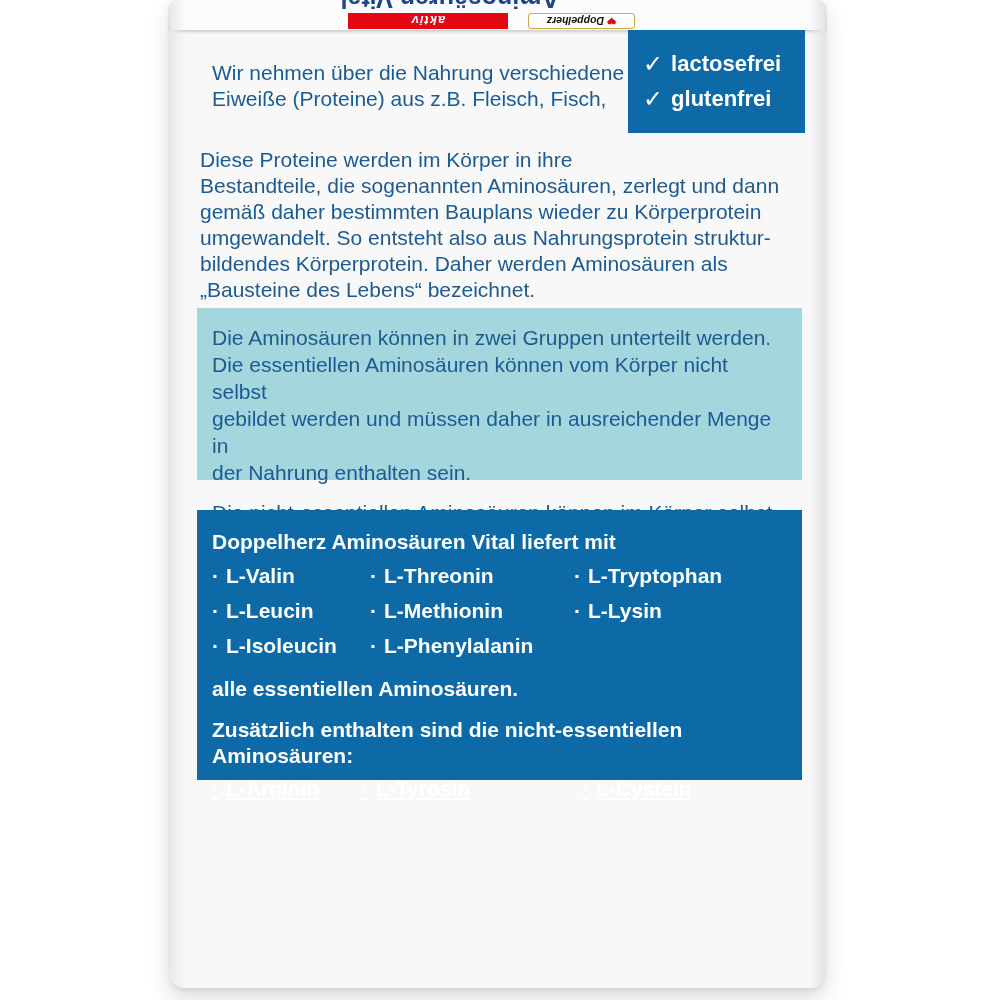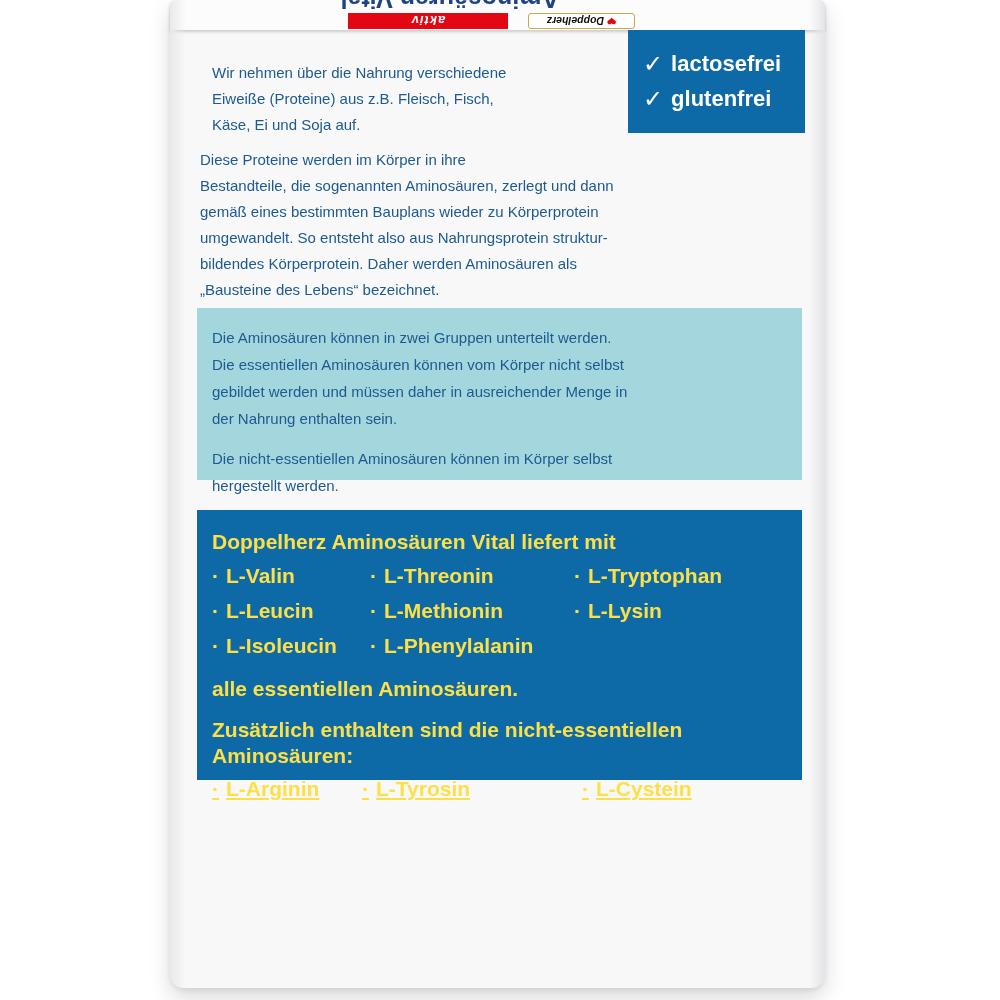--- a/index.html
+++ b/index.html
@@ -40,21 +40,21 @@
     position:absolute;left:317px;top:1px;width:160px;height:16px;
     background:var(--red,#e30613);color:#fff;
     display:flex;align-items:center;justify-content:center;
     font-size:13px;font-weight:bold;font-style:italic;letter-spacing:1px;
   }
   .flap-title{
     position:absolute;left:225px;top:17px;width:300px;text-align:center;
     font-size:25px;font-weight:bold;color:#1f4486;letter-spacing:0;white-space:nowrap;
   }
   
-  .p{color:var(--navy,#1d5a8f);font-size:15px;line-height:26px;}
+  .p{color:var(--navy,#1d5a8f);font-size:21px;line-height:26px;}
   .p1{position:absolute;left:42px;top:60px;width:430px;}
   .p2{position:absolute;left:30px;top:147px;width:600px;}
   
   .freebadge{
     position:absolute;left:458px;top:30px;width:177px;height:103px;
     background:var(--dark-blue,#0e6aa6);
     display:flex;flex-direction:column;justify-content:center;gap:7px;
     padding-left:15px;box-sizing:border-box;
   }
   .free-row{color:#fff;font-size:22px;font-weight:bold;display:flex;align-items:center;gap:8px;white-space:nowrap;}
@@ -63,21 +63,21 @@
   .infobox{
     position:absolute;left:27px;top:308px;width:605px;height:172px;
     background:var(--light-blue,#a4d6de);
     padding:16px 14px 18px 15px;box-sizing:border-box;
   }
   .infobox .p{line-height:27px;}
   .infobox .p + .p{margin-top:13px;}
   
   .bluebox{
     position:absolute;left:27px;top:510px;width:605px;height:270px;
-    background:var(--dark-blue,#0e6aa6);color:#fde047;
+    background:var(--dark-blue,#0e6aa6);color:#ffffff;
     padding:20px 14px 0 15px;box-sizing:border-box;
     font-weight:bold;font-size:21px;
   }
   .bb-heading{line-height:24px;margin-bottom:8px;}
   .grid3{display:grid;grid-template-columns:150px 196px auto;line-height:27px;gap:8px;}
   .grid3b{display:grid;grid-template-columns:150px 220px auto;line-height:27px;margin-top:6px;text-decoration:underline;}
   .cell{white-space:nowrap;}
   .cell .dot{margin-right:7px;}
   .bb-note{margin-top:18px;line-height:24px;}
   .bb-sub{margin-top:16px;line-height:26px;}
@@ -94,38 +94,37 @@
         <span>Doppelherz</span>
       </div>
       <div class="flap-aktiv">aktiv</div>
       <div class="flap-title">Aminosäuren Vital</div>
     </div>
   </div>
 
   <div class="p p1">
       <div>Wir nehmen über die Nahrung verschiedene</div>
       <div>Eiweiße (Proteine) aus z.B. Fleisch, Fisch,</div>
-      <div>Käse, Ei und Soja auf.</div>
     </div>
 
   <div class="freebadge">
     <div class="free-row">
       <span class="check">✓</span>
       <span>lactosefrei</span>
     </div>
     <div class="free-row">
       <span class="check">✓</span>
       <span>glutenfrei</span>
     </div>
   </div>
 
   <div class="p p2">
       <div>Diese Proteine werden im Körper in ihre</div>
       <div>Bestandteile, die sogenannten Aminosäuren, zerlegt und dann</div>
-      <div>gemäß eines bestimmten Bauplans wieder zu Körperprotein</div>
+      <div>gemäß daher bestimmten Bauplans wieder zu Körperprotein</div>
       <div>umgewandelt. So entsteht also aus Nahrungsprotein struktur-</div>
       <div>bildendes Körperprotein. Daher werden Aminosäuren als</div>
       <div>„Bausteine des Lebens“ bezeichnet.</div>
     </div>
 
   <div class="infobox">
     <div class="p">
         <div>Die Aminosäuren können in zwei Gruppen unterteilt werden.</div>
         <div>Die essentiellen Aminosäuren können vom Körper nicht selbst</div>
         <div>gebildet werden und müssen daher in ausreichender Menge in</div>

